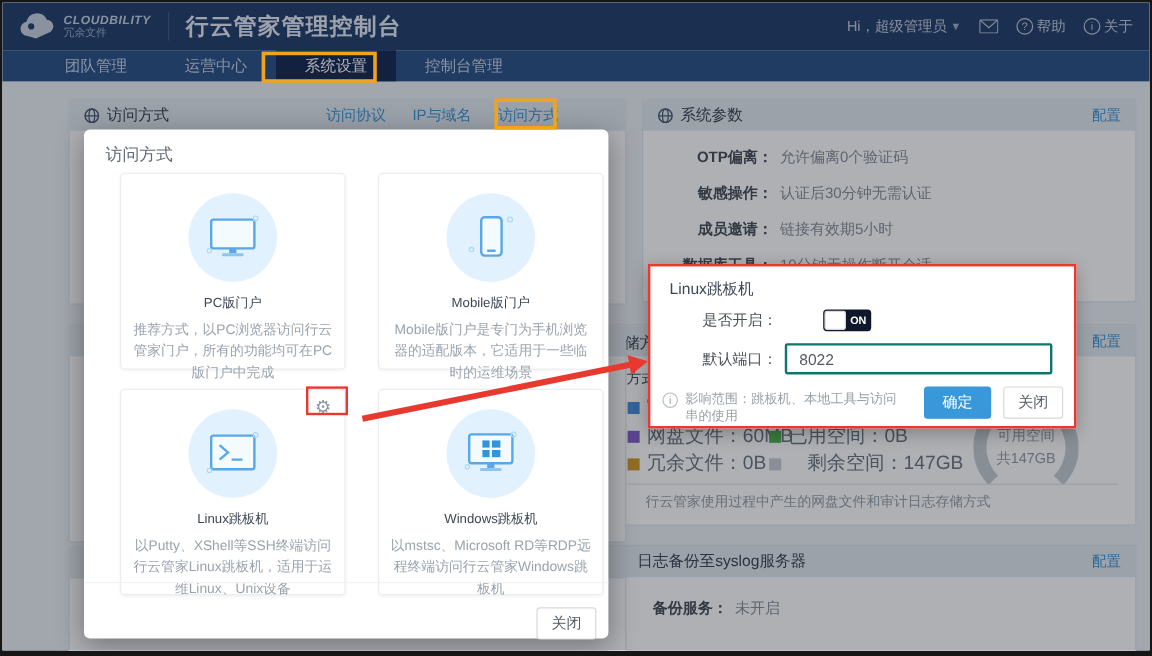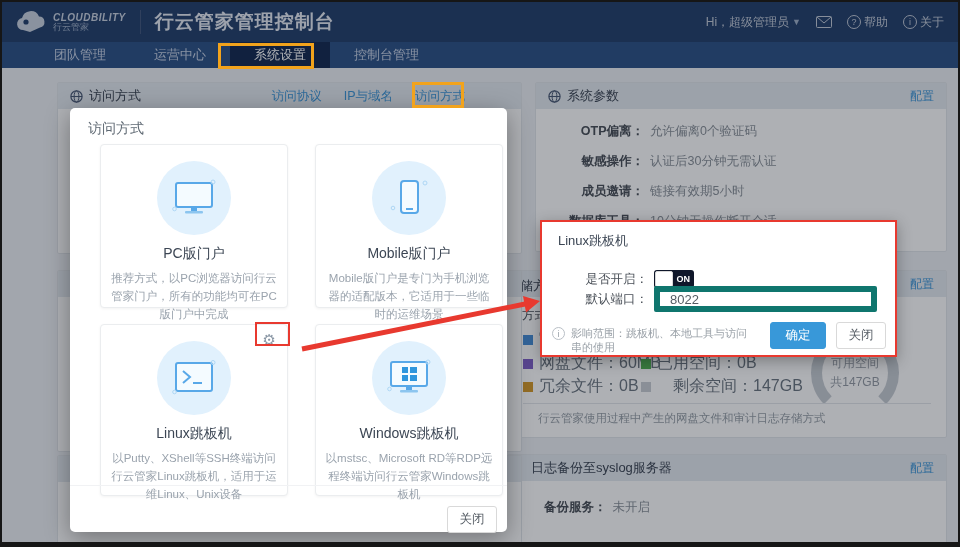--- a/index.html
+++ b/index.html
@@ -77,41 +77,41 @@
            border-radius:5px; box-shadow:0 6px 24px rgba(0,0,0,.35); z-index:10; }
   .modal-title { position:absolute; left:18px; top:12px; font-size:14px; color:#606a74; }
   .card { position:absolute; width:188px; border:1px solid #ebedef; border-radius:4px;
           box-shadow:0 1px 3px rgba(0,0,0,.05); text-align:center; background:#fff; }
   .card-1 { left:30px; top:36px; height:164px; }
   .card-2 { left:245px; top:36px; height:164px; }
   .card-3 { left:30px; top:216px; height:172px; }
   .card-4 { left:245px; top:216px; height:172px; }
   .card-icon { width:74px; height:74px; border-radius:50%; background:#e1f1fd; margin:16px auto 0;
                display:flex; align-items:center; justify-content:center; }
-  .card-title { margin-top:10px; font-size:14px; color:#3c4654; }
+  .card-title { margin-top:10px; font-size:11px; color:#3c4654; }
   .card-desc { margin:7px 9px 0; font-size:11.5px; color:#9aa3ad; line-height:1.55; }
   .gear { position:absolute; right:11px; top:7px; font-size:15px; color:#8a97a5; cursor:pointer; line-height:1; }
   .modal-footer-line { position:absolute; left:0; right:0; bottom:46px; border-top:1px solid #f1f2f4; }
   .btn { display:inline-flex; align-items:center; justify-content:center; border-radius:3px;
          font-size:12.5px; cursor:pointer; }
   .btn-plain { background:#fff; border:1px solid #d9d9d9; color:#555c64; }
   .modal-close { position:absolute; left:377px; top:398px; width:50px; height:27px; }
 
   
   .popup { position:absolute; left:538px; top:218px; width:357px; height:137px; background:#fff;
            border:2px solid #e8392f; z-index:20; box-shadow:0 4px 14px rgba(0,0,0,.3); }
   .popup-title { position:absolute; left:16px; top:10px; font-size:13px; color:#3c4654; }
   .pp-row { position:absolute; left:16px; display:flex; align-items:center; }
-  .pp-row1 { top:48px; } .pp-row2 { top:64px; }
+  .pp-row1 { top:36px;gap:32px; } .pp-row2 { top:64px; }
   .pp-label { width:90px; text-align:right; font-size:12.5px; color:#4a5058; flex:none; }
   .toggle { position:relative; width:40px; height:18px; background:#0f172a; border-radius:3px; margin-left:6px; cursor:pointer; }
   .toggle .knob { position:absolute; left:1px; top:1px; width:18px; height:16px; background:#fff;
                   border:1px solid #d8d8d8; border-radius:2px; }
   .toggle .on-txt { position:absolute; right:4px; top:3.5px; font-size:9px; font-weight:bold; color:#fff; }
-  .port-input { margin-left:6px; width:223px; height:26px; border:6px solid #0f766e; border-radius:2px;
+  .port-input { margin-left:6px; width:223px; height:26px; border:2px solid #0f766e; border-radius:2px;
                 font-size:13px; color:#555c64; padding-left:10px; font-family:inherit; }
   .pp-note { position:absolute; left:10px; top:104px; display:flex; align-items:flex-start; }
   .note-ic { display:inline-flex; width:13px; height:13px; border:1px solid #b9bfc6; border-radius:50%;
              color:#9aa1a8; font-size:9px; align-items:center; justify-content:center; flex:none; margin-top:1px;}
   .note-txt { margin-left:6px; font-size:11px; color:#9aa1a8; width:185px; line-height:1.3; }
   .pp-ok { position:absolute; left:228px; top:100px; width:56px; height:27px; background:#3898d9;
            color:#fff; border:1px solid #3898d9; }
   .pp-close { position:absolute; left:294px; top:100px; width:50px; height:27px; }
 
   
@@ -129,21 +129,21 @@
 <div class="screen">
 
   <div class="topbar">
     <div class="logo-wrap">
       <svg width="30" height="24" viewBox="0 0 30 24">
         <path d="M7 20 a6 6 0 0 1 -1 -11.9 A9 9 0 0 1 23 6.5 a5.5 5.5 0 0 1 1 10.9 L14 22 Z" fill="#c9d2e0"></path>
         <circle cx="10" cy="12" r="2.6" fill="#24406c"></circle>
       </svg>
       <div class="logo-texts">
         <span class="logo-brand">CLOUDBILITY</span>
-        <span class="logo-sub">行云管家</span>
+        <span class="logo-sub">冗余文件</span>
       </div>
     </div>
     <div class="logo-divider"></div>
     <div class="app-title">行云管家管理控制台</div>
     <div class="topbar-right">
       <span class="user-entry">
         <span>Hi，超级管理员</span>
         <span class="caret">▼</span>
       </span>
       <span class="chrome-item">

